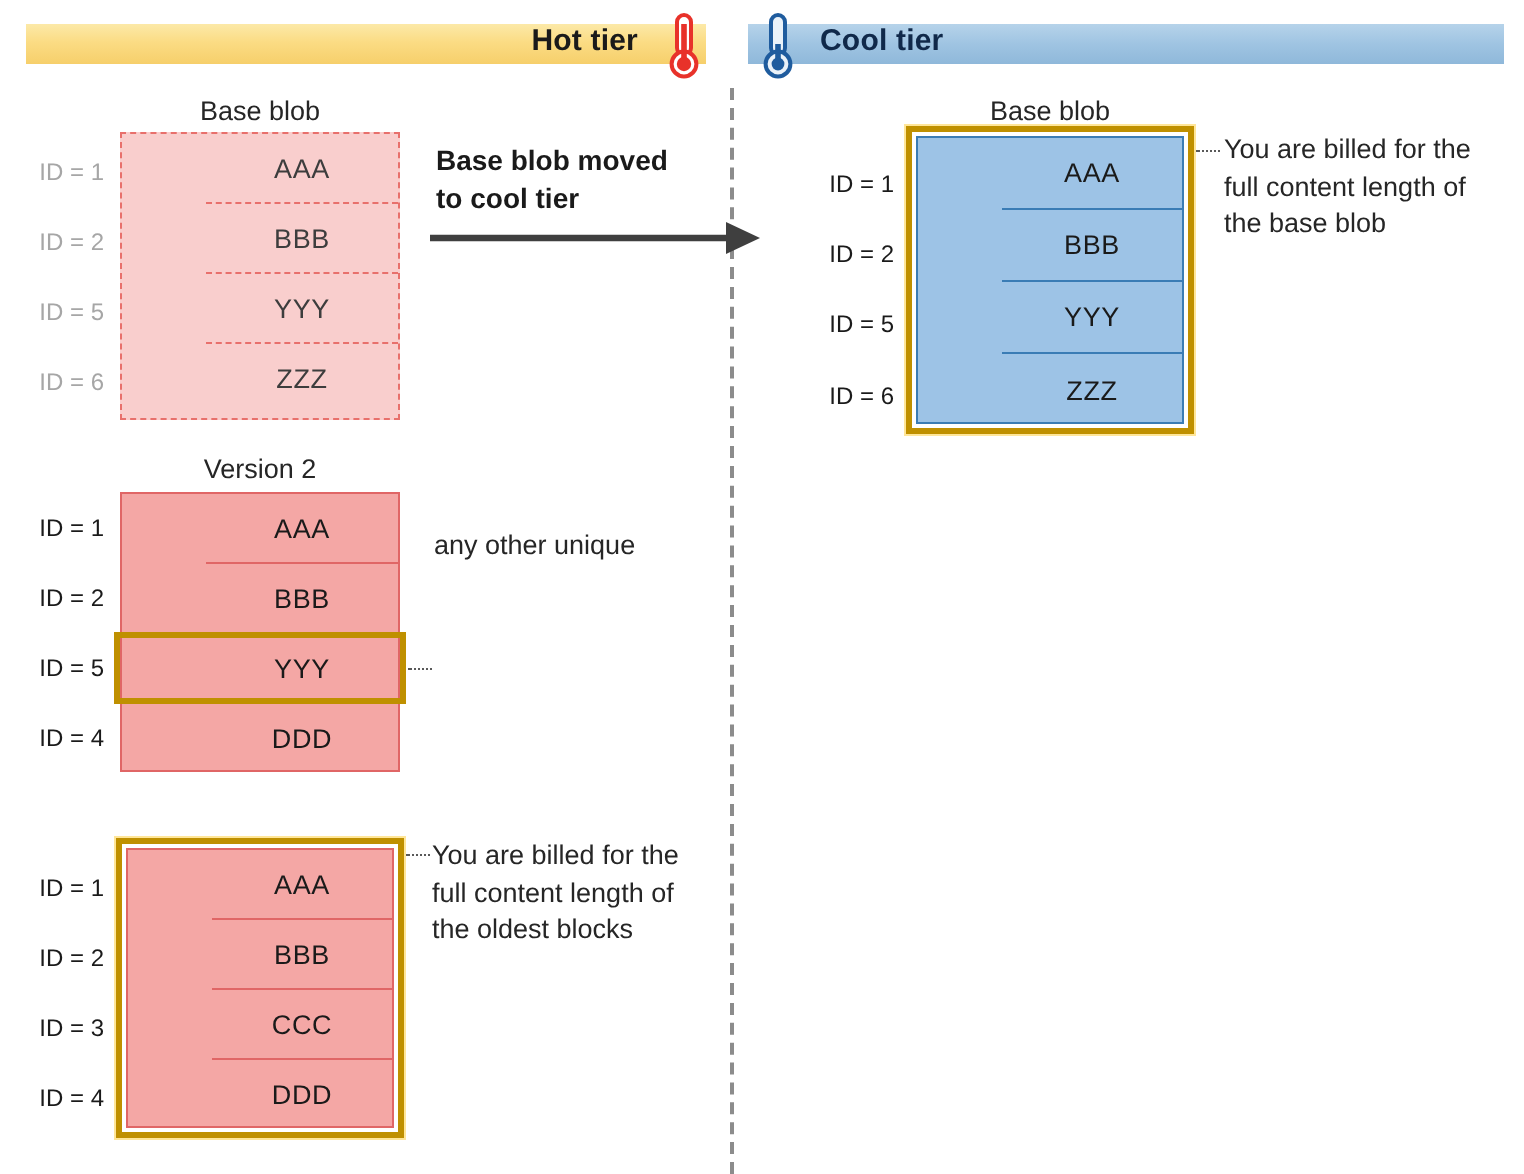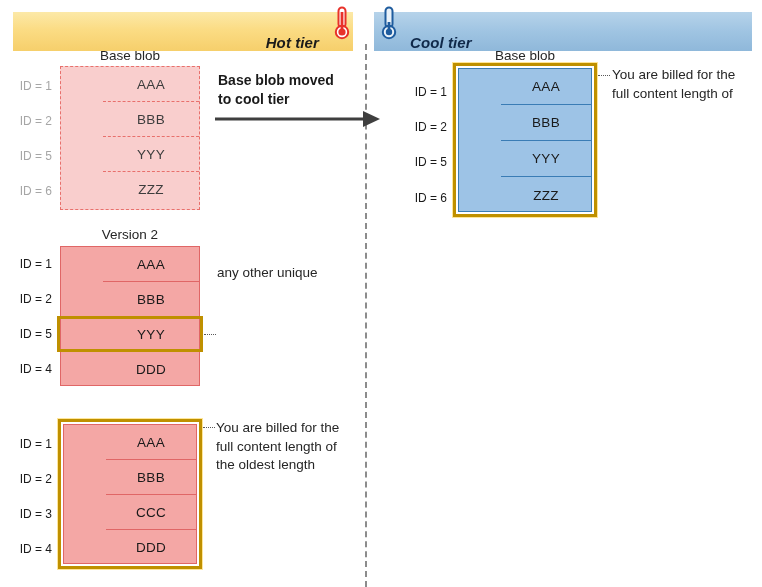--- a/index.html
+++ b/index.html
@@ -9,22 +9,22 @@
     font-family:"Liberation Sans",sans-serif;
     position:relative;
     overflow:hidden;
     color:#262626;
     -webkit-font-smoothing:antialiased;
   }
   .abs{position:absolute;}
 
   
   .tier-bar{
-    position:absolute;height:39px;
-    display:flex;align-items:flex-end;font-style:italic;
+    position:absolute;height:20px;
+    display:flex;align-items:flex-start;
   }
   #hot-bar{
     left:13px;top:12px;width:340px;
     background:linear-gradient(to bottom,#fce9a8 0%,#fbdc84 45%,#f6cf6b 100%);
     justify-content:flex-end;
   }
   #hot-bar .tier-label{
     font-size:15px;font-weight:bold;color:#1a1a1a;
     padding-right:34px;letter-spacing:.1px;
   }
@@ -196,33 +196,34 @@
 <div class="gold-box outer" style="left:58px;top:419px;width:144px;height:150px;"></div>
 <div class="id-label" style="left:0px;top:437px;width:52px;">ID = 1</div>
 <div class="id-label" style="left:0px;top:472px;width:52px;">ID = 2</div>
 <div class="id-label" style="left:0px;top:507px;width:52px;">ID = 3</div>
 <div class="id-label" style="left:0px;top:542px;width:52px;">ID = 4</div>
 
 <div class="leader" style="left:203px;top:427px;width:12px;"></div>
 <div class="annot" style="left:216px;top:419px;width:150px;">
   <div>You are billed for the</div>
   <div>full content length of</div>
-  <div>the oldest length</div>
+  <div>the oldest blocks</div>
 </div>
 
 <div class="block-title" style="left:455px;top:48px;width:140px;">Base blob</div>
 <div class="table t-blue" style="left:458px;top:68px;width:134px;height:144px;">
   <div class="row" style="height:36px;">AAA</div>
   <div class="row" style="height:36px;">BBB</div>
   <div class="row" style="height:36px;">YYY</div>
   <div class="row" style="height:36px;">ZZZ</div>
 </div>
 <div class="gold-box outer" style="left:453px;top:63px;width:144px;height:154px;"></div>
 <div class="id-label" style="left:395px;top:85px;width:52px;">ID = 1</div>
 <div class="id-label" style="left:395px;top:120px;width:52px;">ID = 2</div>
 <div class="id-label" style="left:395px;top:155px;width:52px;">ID = 5</div>
 <div class="id-label" style="left:395px;top:191px;width:52px;">ID = 6</div>
 
 <div class="leader" style="left:598px;top:75px;width:12px;"></div>
 <div class="annot" style="left:612px;top:66px;width:150px;">
   <div>You are billed for the</div>
   <div>full content length of</div>
+  <div>the base blob</div>
 </div>
 
 </body></html>

